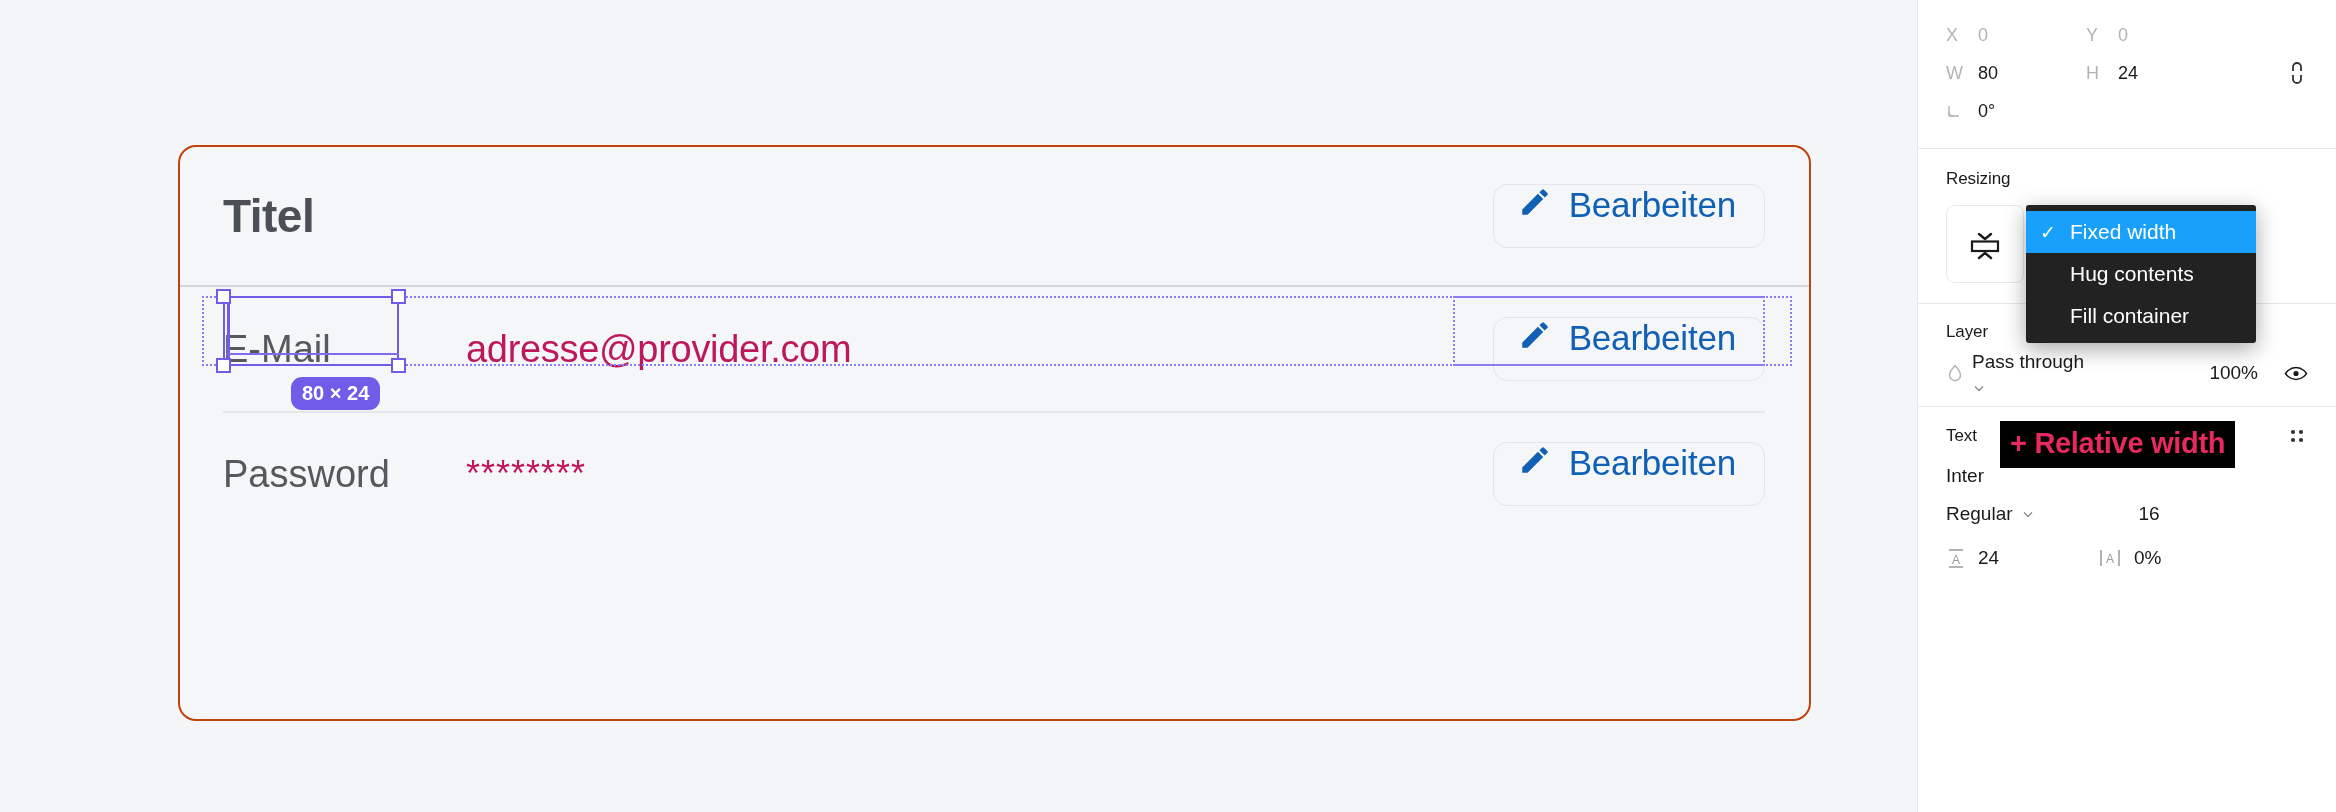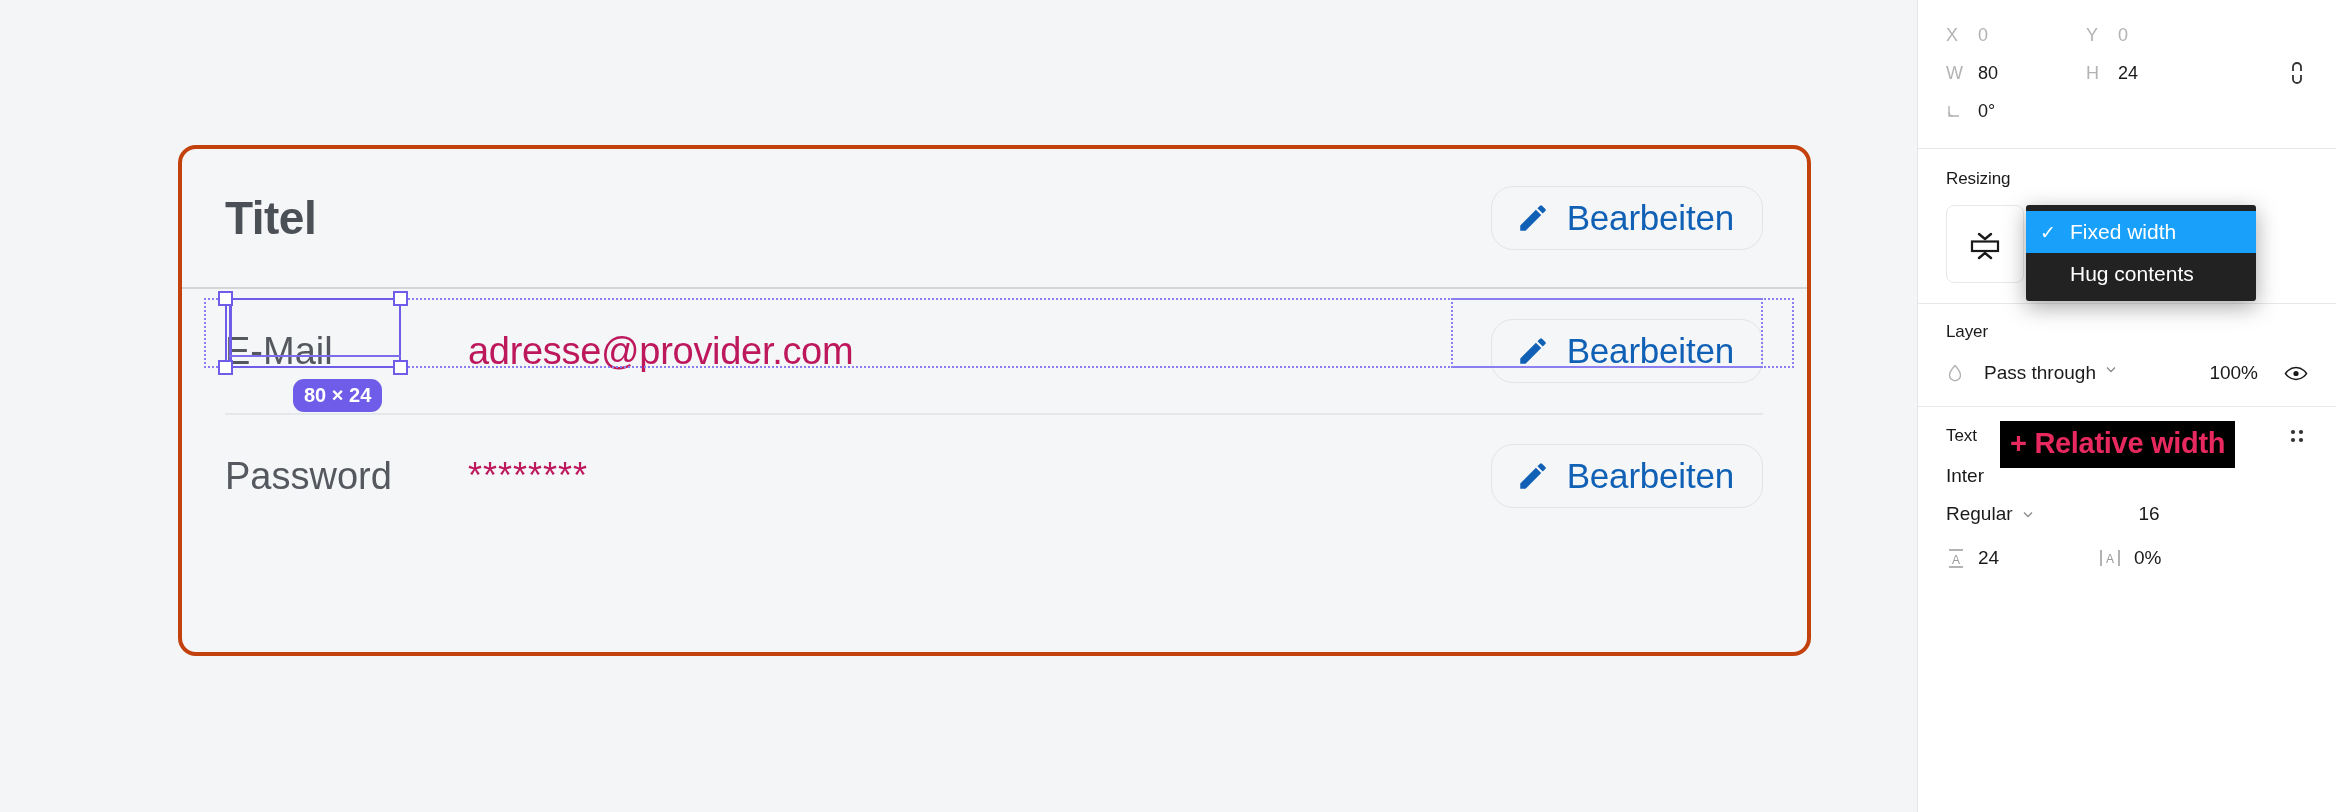--- a/index.html
+++ b/index.html
@@ -24,23 +24,23 @@
     width: 1917px; height: 812px;
     background: #f4f5f7;
     overflow: hidden;
   }
 
   #card {
     position: absolute;
     left: 178px;
     top: 145px;
     width: 1633px;
-    height: 511px;
+    height: 576px;
     background: #f5f6f8;
-    border: 4px solid #c2410c;
+    border: 2px solid #c2410c;
     border-radius: 18px;
   }
 
   
   #card-header {
     position: relative;
     height: 140px;
     border-bottom: 2px solid #d4d6da;
     display: flex;
     align-items: center;
@@ -50,26 +50,25 @@
     font-size: 46px;
     font-weight: bold;
     color: #4b5057;
     letter-spacing: -0.5px;
   }
 
   
   .edit-btn {
     margin-left: auto;
     display: flex;
-    align-items: center;
     gap: 17px;
     height: 64px;
     padding: 0 28px 0 24px;
     border: 1.5px solid #e2e4e8;
-    border-radius: 22px;
+    border-radius: 14px;
     background: #f5f6f8;
     cursor: pointer;
   }
   .edit-btn .label {
     font-size: 35px;
     color: #1060b5;
     letter-spacing: -0.2px;
   }
   .pencil-icon { width: 34px; height: 34px; display: block; }
 
@@ -268,21 +267,21 @@
     z-index: 60;
     letter-spacing: -0.3px;
   }
 
   
   #layer { padding-top: 18px; padding-bottom: 16px; }
   #layer .section-title { margin-bottom: 14px; }
   .layer-row { display: flex; align-items: center; height: 34px; }
   .blend-select {
     display: flex; align-items: flex-start; gap: 8px;
-    cursor: pointer; margin-left: 20px;
+    cursor: pointer; margin-left: 8px; flex-direction: column;
   }
   .blend-label { font-size: 19px; color: #1a1a1a; }
   .opacity-val { font-size: 19px; color: #1a1a1a; margin-left: auto; margin-right: 26px; }
 
   
   #text-sec { padding-top: 18px; }
   .text-head { display: flex; align-items: center; margin-bottom: 18px; }
   .dots-grid { margin-left: auto; cursor: pointer; }
   .font-name { font-size: 19px; color: #1a1a1a; margin-bottom: 16px; }
   .font-row { display: flex; align-items: center; margin-bottom: 22px; }
@@ -427,20 +426,24 @@
 
     <div id="resize-menu">
       <div class="menu-item selected">
         <span class="menu-check">✓</span>
         <span class="menu-label">Fixed width</span>
       </div>
       <div class="menu-item">
         <span class="menu-check"></span>
         <span class="menu-label">Hug contents</span>
       </div>
+      <div class="menu-item">
+        <span class="menu-check"></span>
+        <span class="menu-label">Fill container</span>
+      </div>
     </div>
 
     <div id="annotation">+ Relative width</div>
   </div>
 
   <div class="panel-divider"></div>
 
   <div class="panel-section" id="layer">
     <div class="section-title">Layer</div>
 

